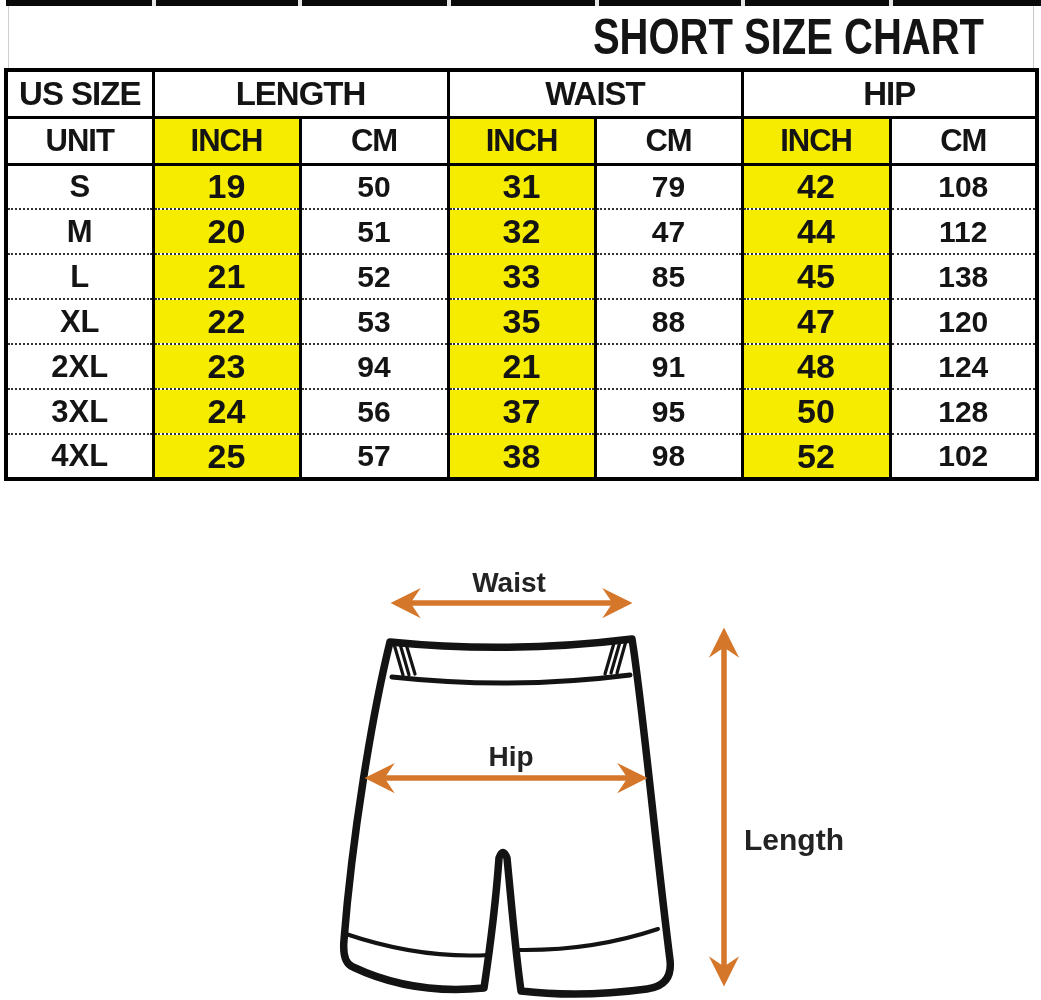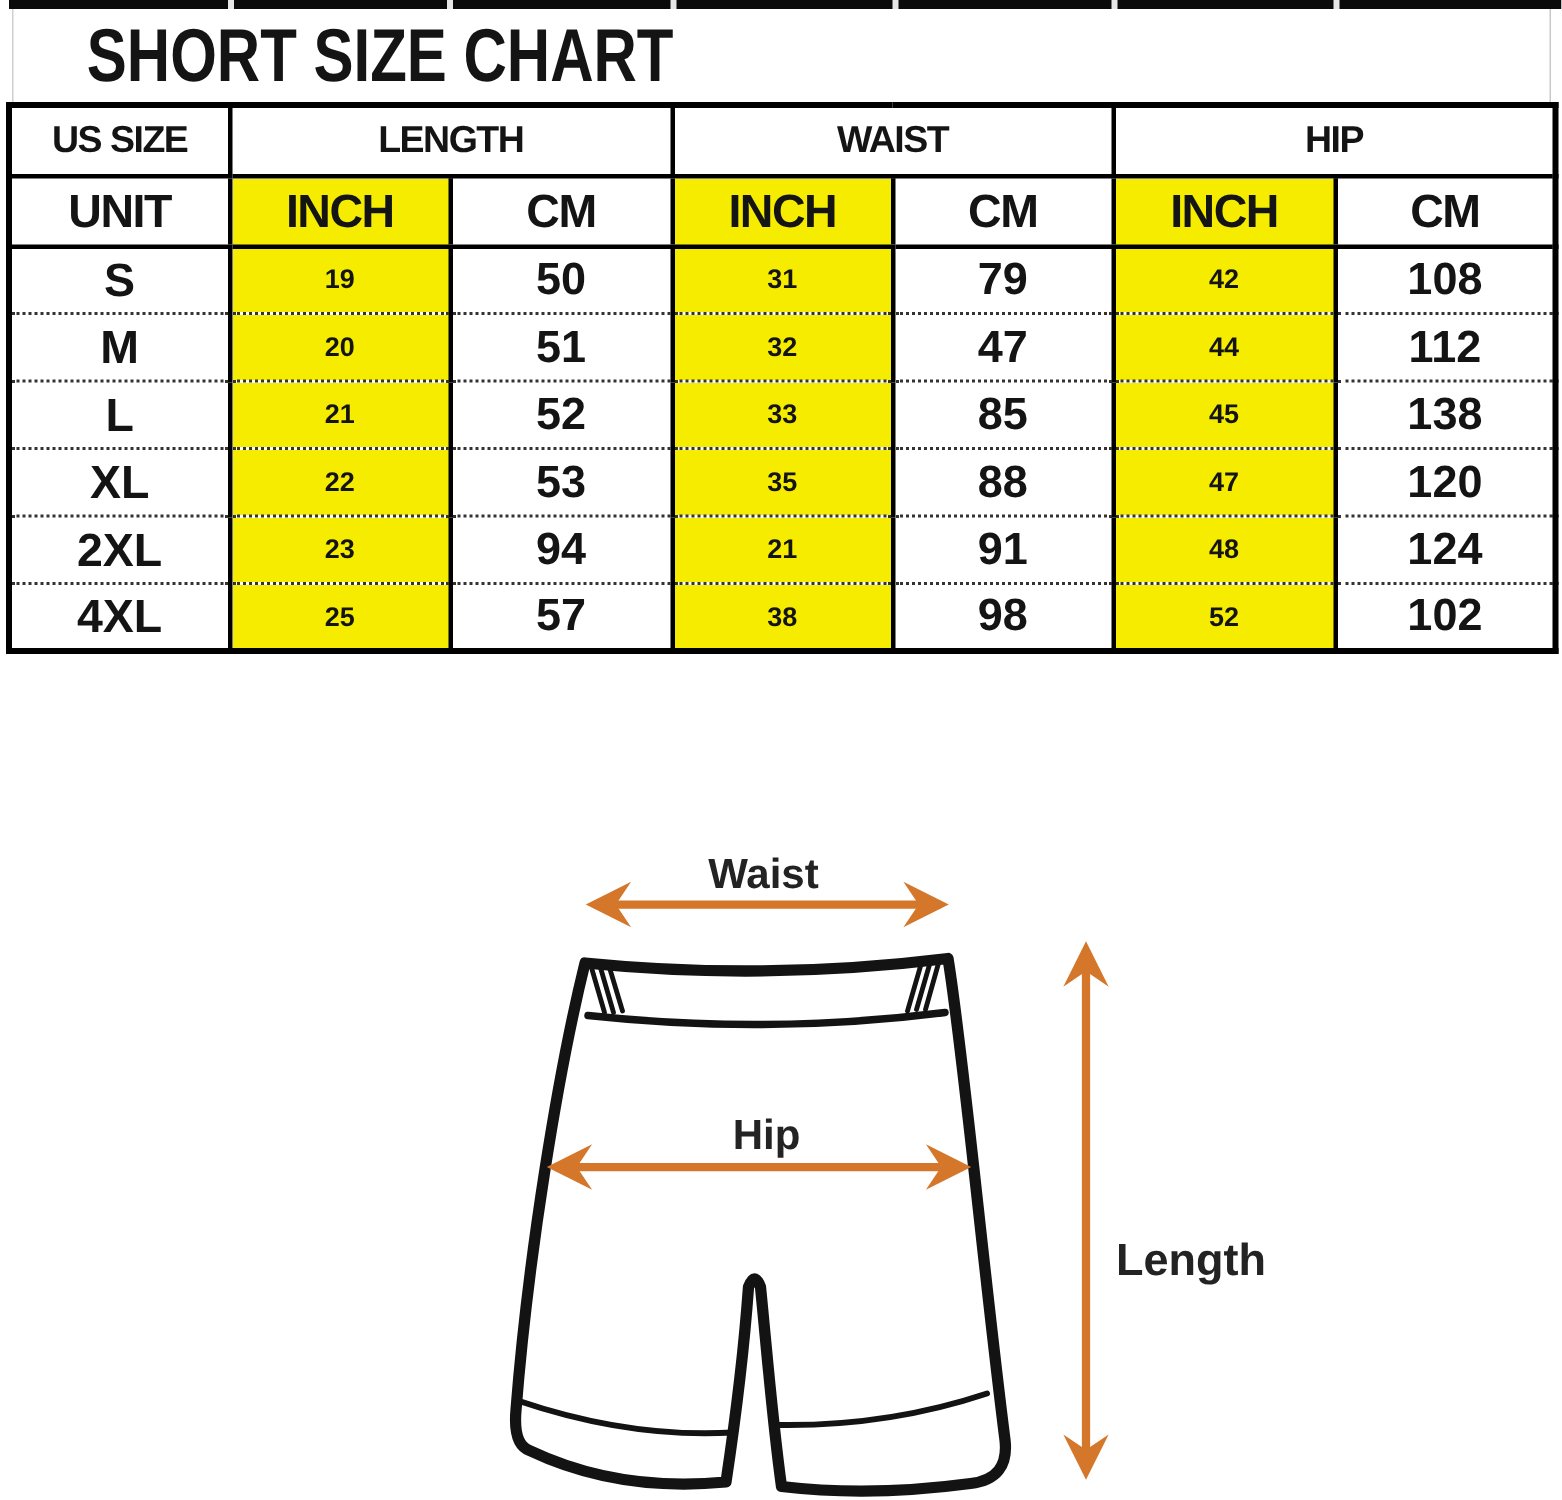--- a/index.html
+++ b/index.html
@@ -8,48 +8,48 @@
     font-family:"Liberation Sans","DejaVu Sans",sans-serif;
     overflow:hidden;color:#111;
   }
   
   .top-strip{position:absolute;top:0;left:6px;right:0;height:6px;background:#0a0a0a;}
   .top-strip .tick{position:absolute;top:0;width:4px;height:6px;background:#ffffff;opacity:.9;}
 
   
   .titlebox{
     position:absolute;top:6px;left:8px;width:1024px;height:62px;
-    display:flex;align-items:center;justify-content:flex-start;
+    display:flex;align-items:center;justify-content:flex-end;
     border-left:1px solid #cfcfcf;border-right:1px solid #c9c9c9;
   }
   .titlebox span{
     display:inline-block;font-size:50px;font-weight:bold;letter-spacing:0px;
     transform:scaleX(.80);white-space:nowrap;color:#141414;
   }
 
   
   table.sizechart{
     position:absolute;left:4px;top:68px;width:1031px;
     border-collapse:collapse;table-layout:fixed;background:#fff;
     border:4px solid #000;
   }
   .sizechart td,.sizechart th{
     border-left:3px solid #000;
     text-align:center;vertical-align:middle;
     font-weight:bold;color:#141414;padding:0;overflow:hidden;
   }
   .sizechart td:first-child,.sizechart th:first-child{border-left:none;}
   .sizechart thead tr{height:47px;}
-  .sizechart thead th{font-size:25px;border-bottom:3px solid #000;letter-spacing:-1px;}
+  .sizechart thead th{font-size:33px;border-bottom:3px solid #000;letter-spacing:-1px;}
   .sizechart tr.unitrow td{font-size:31px;border-bottom:3px solid #000;letter-spacing:-1px;}
   .sizechart tbody tr{height:45px;}
   .sizechart tbody tr + tr td{border-top:2px dotted #333;}
   .yl{background:var(--hl,#f6ec00);}
   td.size{font-size:31px;}
-  td.in{font-size:18px;}
+  td.in{font-size:34px;}
   td.cm{font-size:30px;}
 
   
   svg.diagram{position:absolute;left:0;top:530px;width:1041px;height:470px;}
   .ink{stroke:#131313;fill:none;stroke-linecap:round;stroke-linejoin:round;}
   .body-fill{fill:#ffffff;}
   .arrow{stroke:var(--arrow,#d5772b);fill:none;}
   marker#ah path{fill:var(--arrow,#d5772b);}
   .dlabel{fill:#232323;font-weight:bold;font-family:"Liberation Sans","DejaVu Sans",sans-serif;}
 </style>
@@ -134,20 +134,29 @@
       <td class="cm">120</td>
     </tr>
     <tr>
       <td class="size">2XL</td>
       <td class="yl in">23</td>
       <td class="cm">94</td>
       <td class="yl in">21</td>
       <td class="cm">91</td>
       <td class="yl in">48</td>
       <td class="cm">124</td>
+    </tr>
+    <tr>
+      <td class="size">3XL</td>
+      <td class="yl in">24</td>
+      <td class="cm">56</td>
+      <td class="yl in">37</td>
+      <td class="cm">95</td>
+      <td class="yl in">50</td>
+      <td class="cm">128</td>
     </tr>
     <tr>
       <td class="size">4XL</td>
       <td class="yl in">25</td>
       <td class="cm">57</td>
       <td class="yl in">38</td>
       <td class="cm">98</td>
       <td class="yl in">52</td>
       <td class="cm">102</td>
     </tr>

